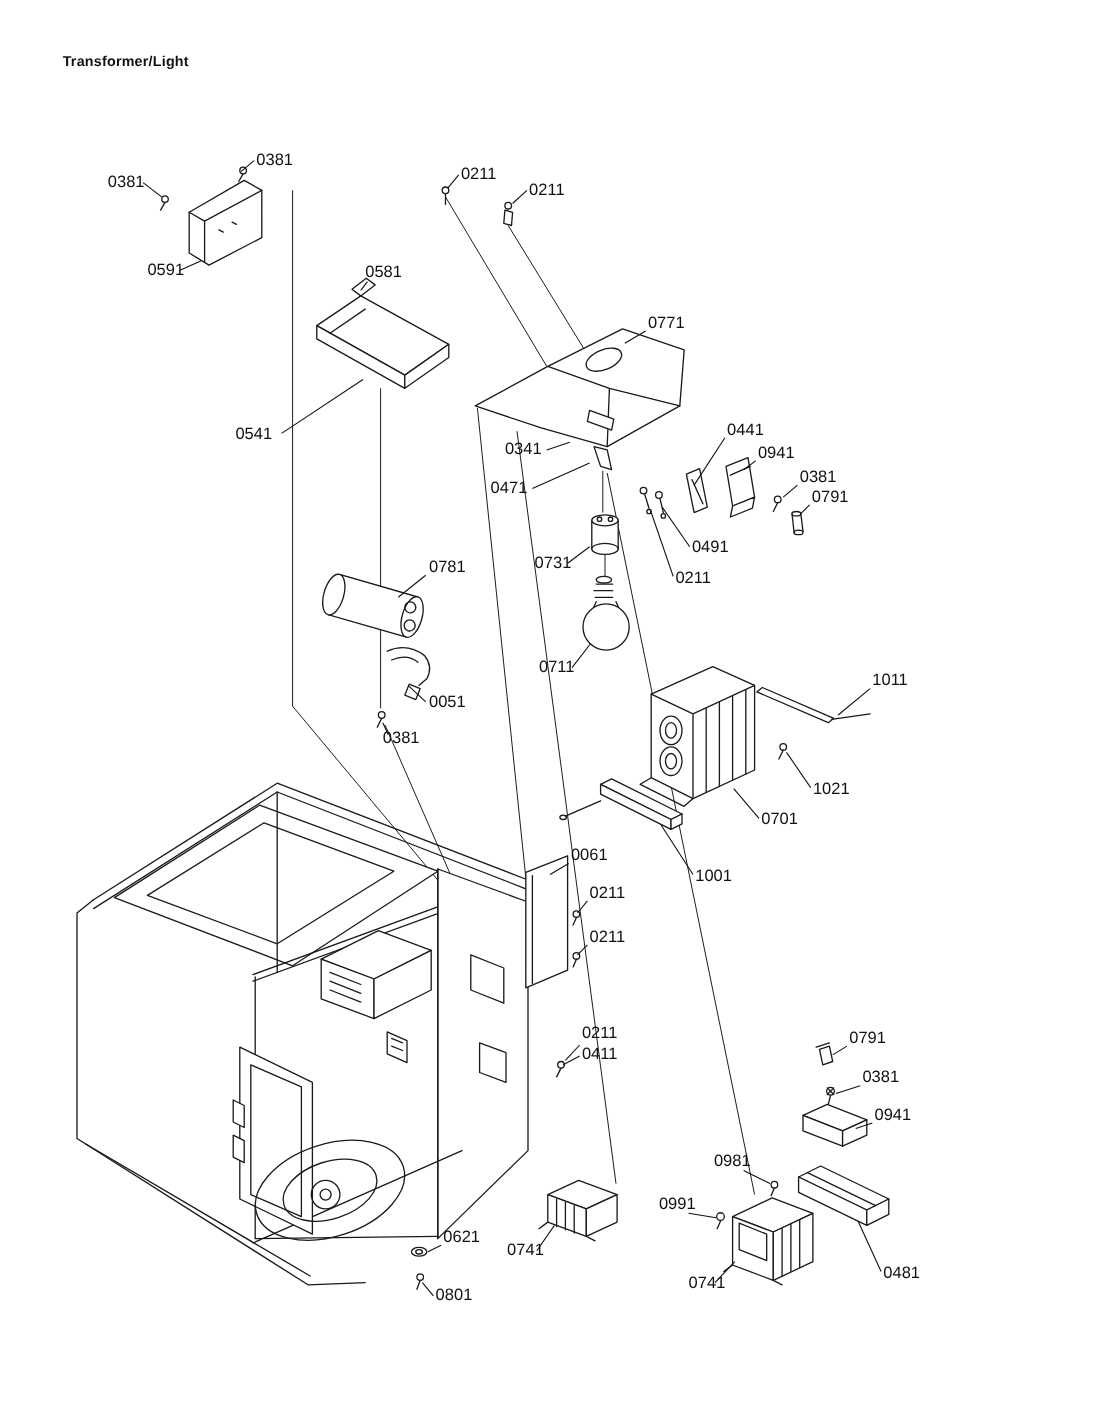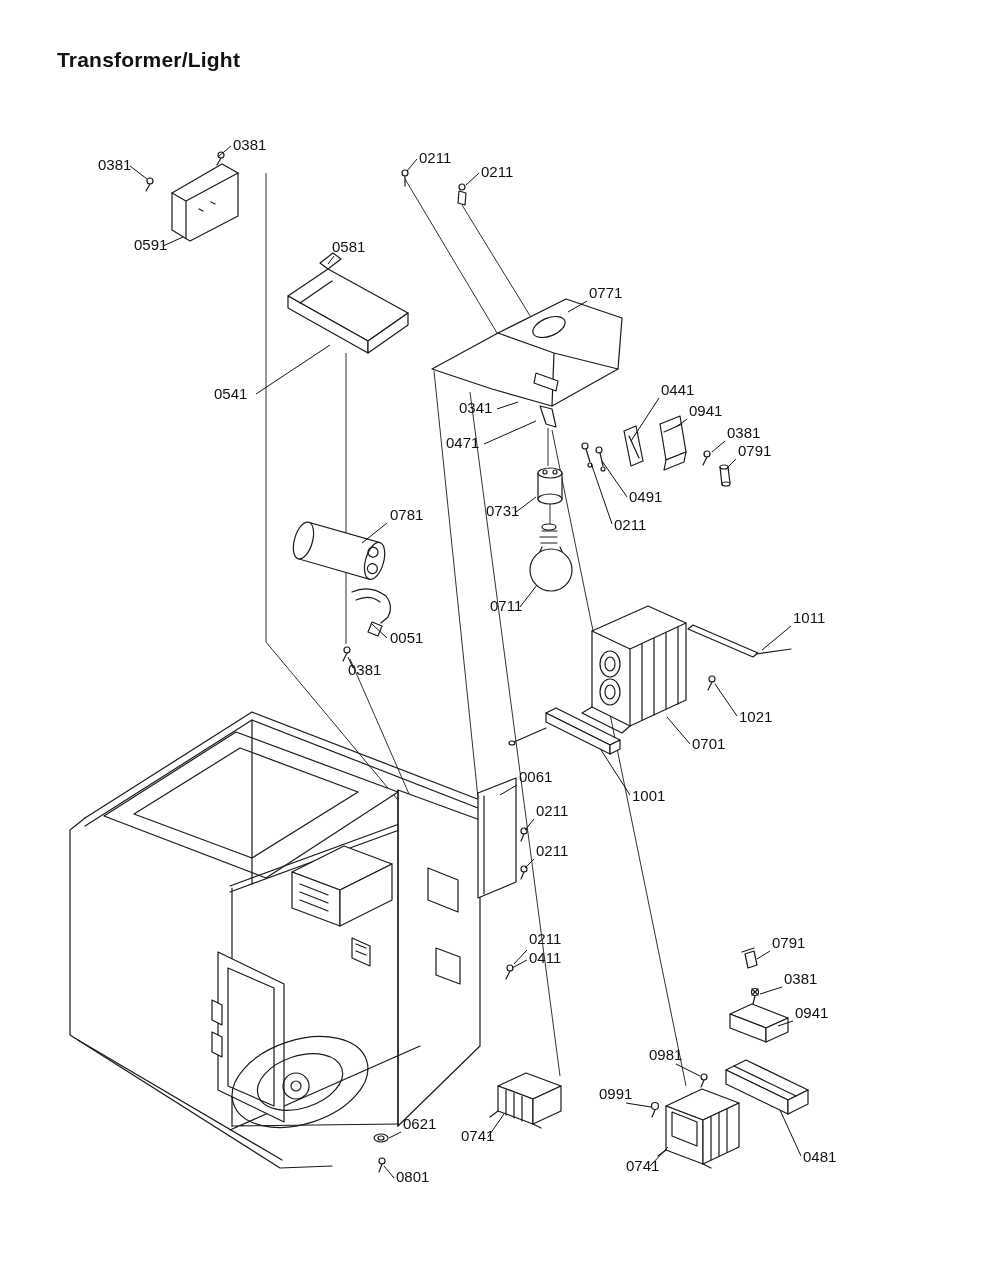--- a/index.html
+++ b/index.html
@@ -1,18 +1,18 @@
 <!DOCTYPE html>
 <html><head>
 <meta charset="utf-8">
 <style>
   html,body{margin:0;padding:0;background:#ffffff;}
   .page{position:relative;width:1000px;height:1281px;background:#fff;overflow:hidden;
         font-family:"Liberation Sans", sans-serif;}
-  .title{position:absolute;left:57px;top:48px;font-size:21px;font-weight:bold;color:#111;
+  .title{position:absolute;left:57px;top:48px;font-size:13px;font-weight:bold;color:#111;
          letter-spacing:.2px;}
   svg{position:absolute;left:0;top:0;}
   .pt{stroke:#1a1a1a;stroke-width:1.2;fill:#ffffff;stroke-linejoin:round;stroke-linecap:round;}
   .pto{stroke:#1a1a1a;stroke-width:1.2;fill:none;stroke-linejoin:round;stroke-linecap:round;}
   .thin{stroke:#1a1a1a;stroke-width:.9;fill:none;}
   .part-label{font-family:"Liberation Sans",sans-serif;font-size:15px;fill:#111;}
   .leader{stroke:#111;stroke-width:1;fill:none;}
 </style>
 </head>
 <body>

